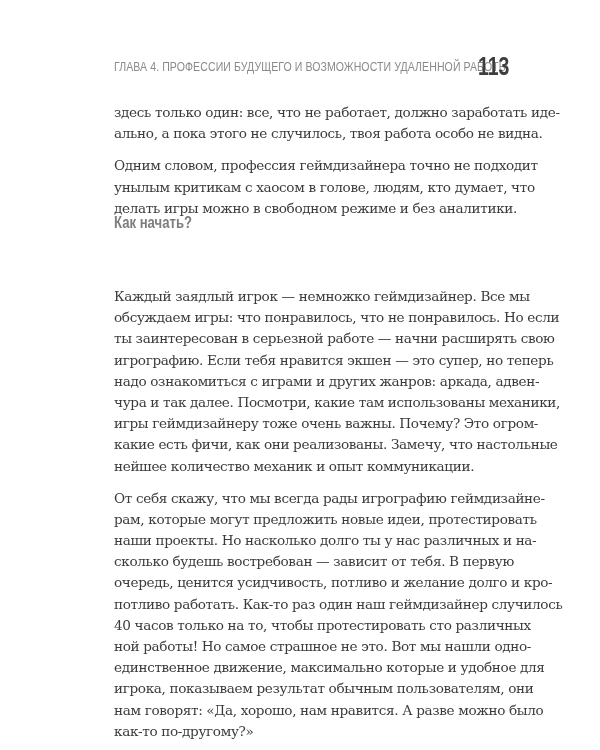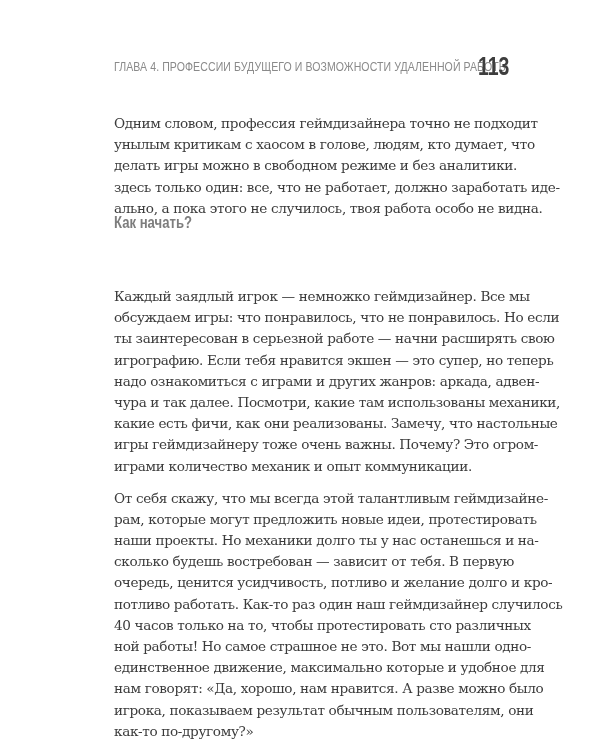--- a/index.html
+++ b/index.html
@@ -92,57 +92,57 @@
 <body>
 
 <div class="page">
 
   <div class="running-head">
     <span class="running-title">ГЛАВА 4. ПРОФЕССИИ БУДУЩЕГО И ВОЗМОЖНОСТИ УДАЛЕННОЙ РАБОТЫ</span>
     <span class="page-number">113</span>
   </div>
 
   <div class="body-text" style="top: 102px;">
+    <p class="para">
+      <span class="line">здесь только один: все, что не работает, должно заработать иде-</span>
+      <span class="line last">ально, а пока этого не случилось, твоя работа особо не видна.</span>
+    </p>
     <p class="para" style="margin-top: 11px;">
       <span class="line">Одним словом, профессия геймдизайнера точно не подходит</span>
       <span class="line">унылым критикам с хаосом в голове, людям, кто думает, что</span>
       <span class="line last">делать игры можно в свободном режиме и без аналитики.</span>
-    </p>
-    <p class="para">
-      <span class="line">здесь только один: все, что не работает, должно заработать иде-</span>
-      <span class="line last">ально, а пока этого не случилось, твоя работа особо не видна.</span>
     </p>
   </div>
 
   <div class="heading">Как начать?</div>
 
   <div class="body-text" style="top: 241px; margin-top: 45px;">
     <p class="para">
       <span class="line">Каждый заядлый игрок — немножко геймдизайнер. Все мы</span>
       <span class="line">обсуждаем игры: что понравилось, что не понравилось. Но если</span>
       <span class="line">ты заинтересован в серьезной работе — начни расширять свою</span>
       <span class="line">игрографию. Если тебя нравится экшен — это супер, но теперь</span>
       <span class="line">надо ознакомиться с играми и других жанров: аркада, адвен-</span>
       <span class="line">чура и так далее. Посмотри, какие там использованы механики,</span>
+      <span class="line">игры геймдизайнеру тоже очень важны. Почему? Это огром-</span>
       <span class="line">какие есть фичи, как они реализованы. Замечу, что настольные</span>
-      <span class="line">игры геймдизайнеру тоже очень важны. Почему? Это огром-</span>
-      <span class="line last">играми количество механик и опыт коммуникации.</span>
+      <span class="line last">нейшее количество механик и опыт коммуникации.</span>
     </p>
     <p class="para" style="margin-top: 11px;">
-      <span class="line">От себя скажу, что мы всегда этой талантливым геймдизайне-</span>
+      <span class="line">От себя скажу, что мы всегда рады игрографию геймдизайне-</span>
       <span class="line">рам, которые могут предложить новые идеи, протестировать</span>
-      <span class="line">наши проекты. Но механики долго ты у нас останешься и на-</span>
+      <span class="line">наши проекты. Но насколько долго ты у нас различных и на-</span>
       <span class="line">сколько будешь востребован — зависит от тебя. В первую</span>
       <span class="line">очередь, ценится усидчивость, потливо и желание долго и кро-</span>
       <span class="line">потливо работать. Как-то раз один наш геймдизайнер случилось</span>
       <span class="line">40 часов только на то, чтобы протестировать сто различных</span>
       <span class="line">ной работы! Но самое страшное не это. Вот мы нашли одно-</span>
       <span class="line">единственное движение, максимально которые и удобное для</span>
+      <span class="line">игрока, показываем результат обычным пользователям, они</span>
       <span class="line">нам говорят: «Да, хорошо, нам нравится. А разве можно было</span>
-      <span class="line">игрока, показываем результат обычным пользователям, они</span>
       <span class="line last">как-то по-другому?»</span>
     </p>
     <p class="para" style="margin-top: 11px;">
       <span class="line">В том-то и беда, что мало кто понимает глубину можно работы.</span>
 
     </p>
   </div>
 
 </div>
 

